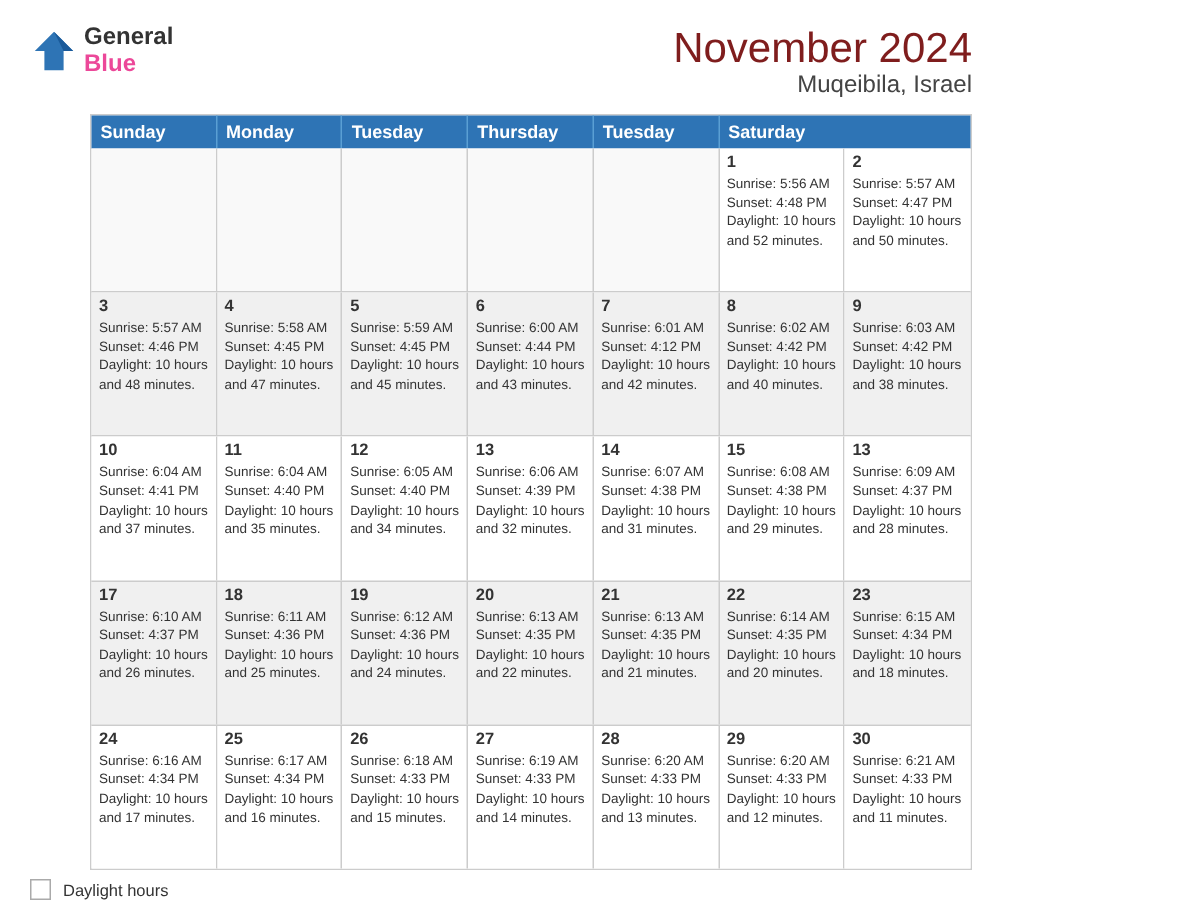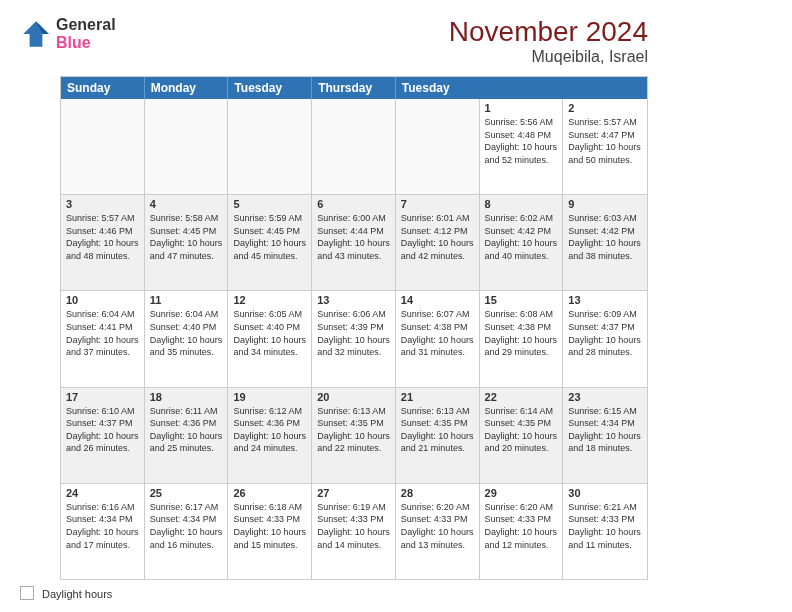--- a/index.html
+++ b/index.html
@@ -153,20 +153,21 @@
     </div>
   </div>
 
   <div class="calendar">
     <div class="cal-header" id="cal-header">
         <div class="cal-header-cell">Sunday</div>
         <div class="cal-header-cell">Monday</div>
         <div class="cal-header-cell">Tuesday</div>
         <div class="cal-header-cell">Thursday</div>
         <div class="cal-header-cell">Tuesday</div>
+        <div class="cal-header-cell">Saturday</div>
       </div>
     <div class="cal-body" id="cal-body">
         <div class="cal-row">
           <div class="cal-cell empty"></div>
           <div class="cal-cell empty"></div>
           <div class="cal-cell empty"></div>
           <div class="cal-cell empty"></div>
           <div class="cal-cell empty"></div>
           <div class="cal-cell">
             <span class="day-num">1</span>

